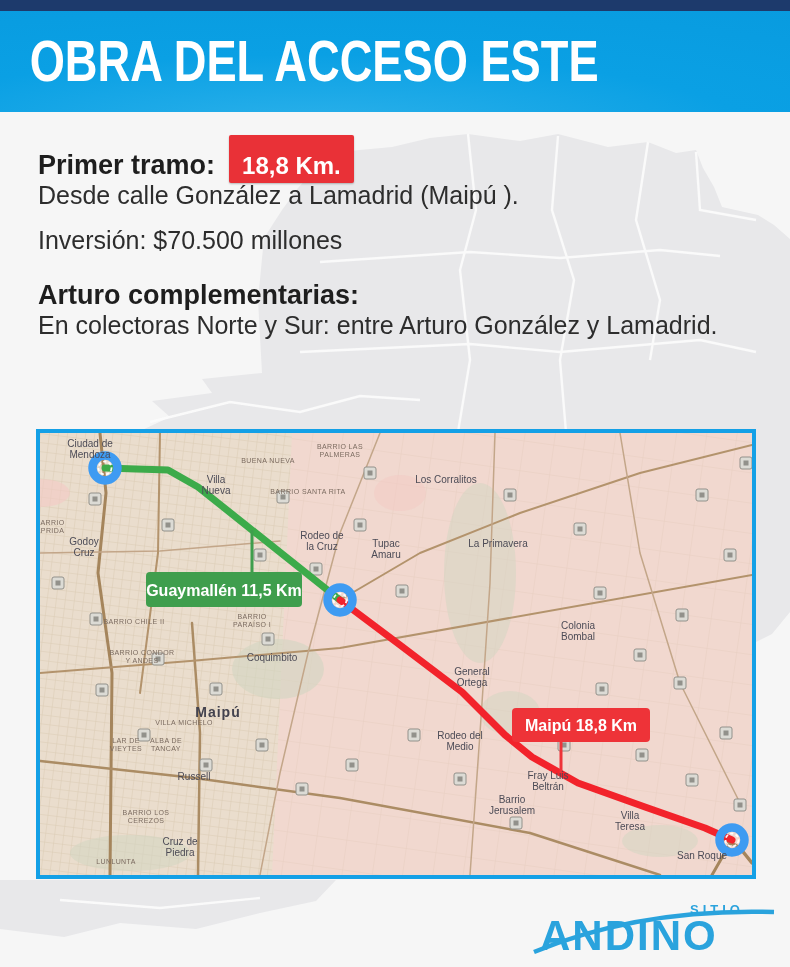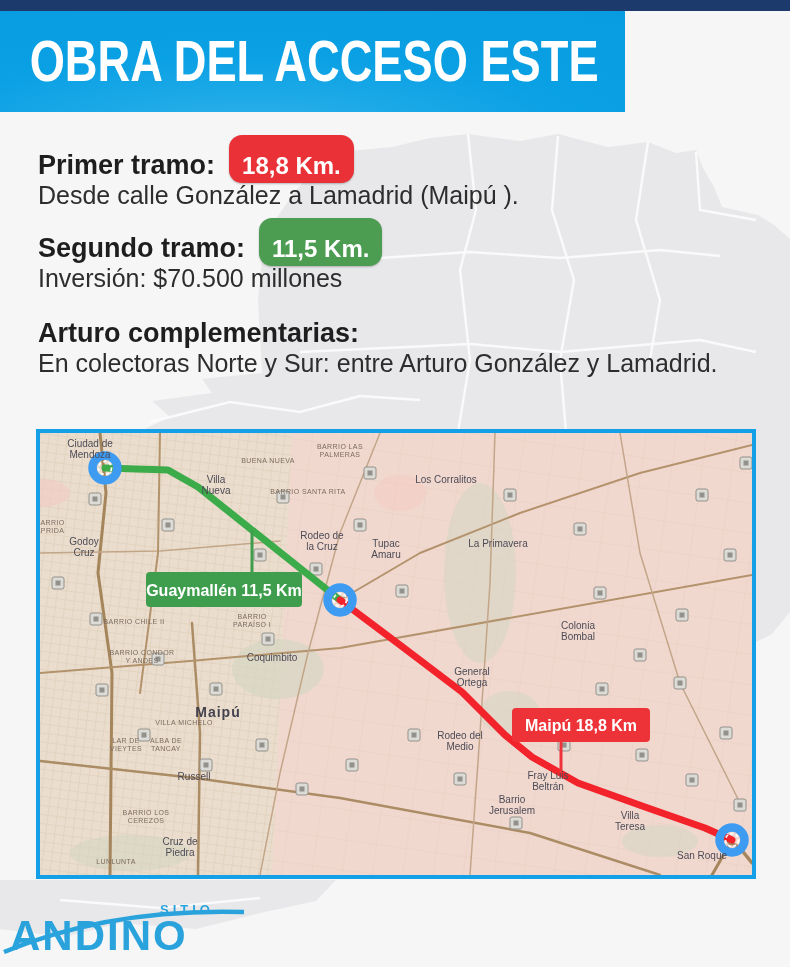--- a/index.html
+++ b/index.html
@@ -6,55 +6,55 @@
   body{
     width:790px;height:967px;position:relative;overflow:hidden;
     background:#f6f6f6;
     font-family:"Liberation Sans", sans-serif;
   }
   
   .bg-svg{position:absolute;left:0;top:0;z-index:0;}
   
   .navy-bar{position:absolute;left:0;top:0;width:790px;height:11px;background:#1d3a6c;z-index:3;}
   .header{
-    position:absolute;left:0;top:11px;width:625px;height:101px;z-index:3;
+    position:absolute;left:0;top:11px;width:790px;height:101px;z-index:3;
     background:radial-gradient(120% 160% at 40% 115%, #2cb1ea 0%, #0aa0e4 45%, #089ade 100%);
   }
   .header .title{
     display:inline-block;margin:0;padding:18px 0 0 38px;
     font-size:58px;font-weight:bold;color:#ffffff;line-height:1.1;
     letter-spacing:0px;transform:scaleX(.78);transform-origin:left center;
     white-space:nowrap;
   }
   
   .content{position:absolute;left:38px;top:140px;width:740px;z-index:2;color:#222;}
   .row{display:flex;align-items:center;height:38px;}
   .h-label{font-size:27px;font-weight:bold;color:#1e1e1e;margin-top:12px;}
   .badge{
-    margin-left:14px;padding:17px 13px 3px 13px;border-radius:13px;
+    margin-left:14px;padding:17px 13px 3px 13px;border-radius:2px;
     font-size:24px;font-weight:bold;color:#fff;
     box-shadow:0 1px 2px rgba(0,0,0,.25);
   }
   .badge.red{background:#e93137;}
   .badge.green{background:#4c9c51;}
   .iline{font-size:25px;color:#2d2d2d;line-height:31px;margin:2px 0;}
   .gap{height:10px;}
   .gap2{height:12px;}
   
   .map-frame{
     position:absolute;left:36px;top:429px;width:712px;height:442px;z-index:2;
     border:4px solid #14a0e6;background:#f1d8cf;
   }
   svg{font-family:"Liberation Sans", sans-serif;}
   .lbl-town{font-size:10px;fill:#4c4b56;}
   .lbl-small{font-size:7px;fill:#7b6b60;letter-spacing:.4px;}
   .lbl-big{font-size:14px;font-weight:bold;fill:#43424e;letter-spacing:1px;}
   .map-badge-text{font-size:16px;font-weight:bold;fill:#ffffff;}
   
-  .footer{position:absolute;left:0;top:898px;width:790px;display:flex;justify-content:flex-start;z-index:2;}
+  .footer{position:absolute;left:0;top:898px;width:790px;display:flex;justify-content:flex-end;z-index:2;}
 </style>
 </head>
 <body>
 
 <svg class="bg-svg" width="790" height="967" viewBox="0 0 790 967">
   <g fill="#e8e8ea" stroke="none">
     <path d="M320,164 L338,152 L392,147 L430,138 L468,134 L520,141 L558,134 L608,147 L648,142 L676,153 L696,150 L703,168 L714,187 L722,207 L758,215 L774,225 L790,239 L790,612 L772,634 L756,642 L756,446 L150,446 L140,431 L170,417 L152,401 L212,393 L202,379 L262,373 L258,300 L264,238 L282,210 L298,188 Z"></path>
     <path d="M0,880 L336,880 L316,901 L260,913 L196,929 L120,923 L64,937 L0,929 Z"></path>
   </g>
   <g fill="none" stroke="#fbfbfb" stroke-width="2.4" opacity="0.95">
@@ -74,24 +74,20 @@
   <h1 class="title">OBRA DEL ACCESO ESTE</h1>
 </div>
 
 <div class="content">
   <div class="row">
     <span class="h-label">Primer tramo:</span>
     <span class="badge red">18,8 Km.</span>
   </div>
   <div class="iline">Desde calle González a Lamadrid (Maipú ).</div>
   <div class="gap"></div>
-  <div class="row">
-    <span class="h-label">Segundo tramo:</span>
-    <span class="badge green">11,5 Km.</span>
-  </div>
   <div class="iline">Inversión: $70.500 millones</div>
   <div class="gap2"></div>
   <div class="row">
     <span class="h-label">Arturo complementarias:</span>
   </div>
   <div class="iline">En colectoras Norte y Sur: entre Arturo González y Lamadrid.</div>
 </div>
 
 <div class="map-frame">
   <svg id="map-svg" width="712" height="442" viewBox="0 0 712 442">

